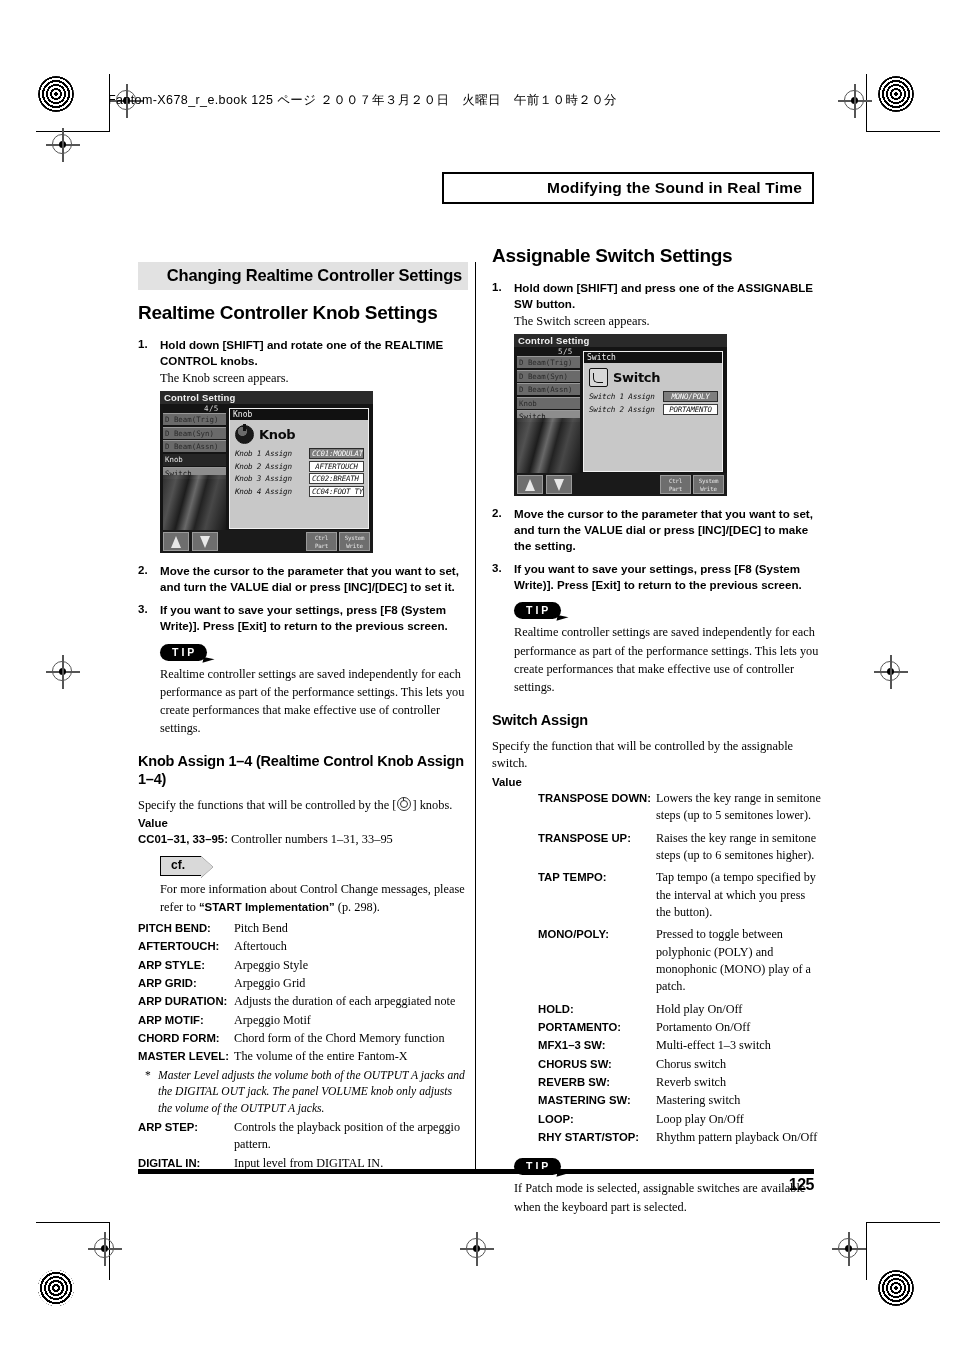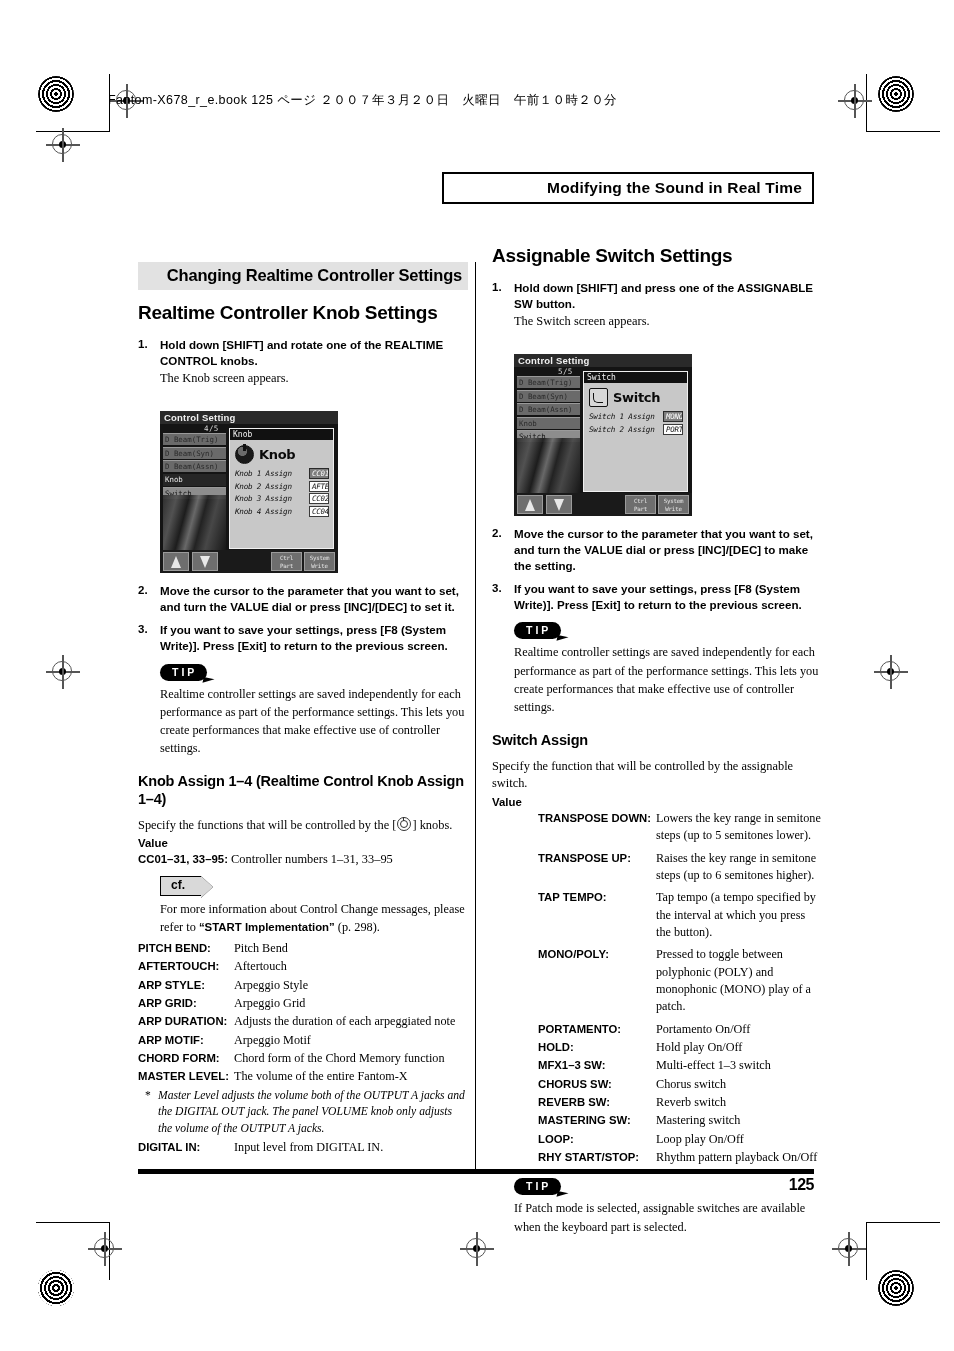--- a/index.html
+++ b/index.html
@@ -298,23 +298,23 @@
     position: absolute;
     left: 4.6px; top: -1px;
     width: 1.4px; height: 4px;
     background: #333;
   }
 
   
   .lcd {
     position: relative;
     background: #141414;
-    width: 178px;
+    width: 213px;
     height: 162px;
-    margin: 24px 0 10px 22px;
+    margin: 4px 0 10px 22px;
     font-family: "DejaVu Sans Mono", monospace;
     overflow: hidden;
     box-sizing: border-box;
     padding: 0;
   }
   .lcd-title {
     position: absolute;
     left: 0; top: 0;
     width: 100%;
     height: 13px;
@@ -705,20 +705,24 @@
       </div>
   </div>
 
   <div class="note-italic">
     <span class="star">*</span>
     <span>Master Level adjusts the volume both of the OUTPUT A jacks and the DIGITAL OUT jack. The panel VOLUME knob only adjusts the volume of the OUTPUT A jacks.</span>
   </div>
 
   <div class="deflist dl-left">
     <div class="defrow">
+        <div class="defterm">ARP STEP:</div>
+        <div class="defdesc">Controls the playback position of the arpeggio pattern.</div>
+      </div>
+    <div class="defrow">
         <div class="defterm">DIGITAL IN:</div>
         <div class="defdesc">Input level from DIGITAL IN.</div>
       </div>
   </div>
 
 </div>
 
 <div class="col col-right">
 
   <div class="h1">Assignable Switch Settings</div>
@@ -809,26 +813,26 @@
       </div>
     <div class="defrow" style="margin-bottom:5px;">
         <div class="defterm">TAP TEMPO:</div>
         <div class="defdesc">Tap tempo (a tempo specified by the interval at which you press the button).</div>
       </div>
     <div class="defrow" style="margin-bottom:5px;">
         <div class="defterm">MONO/POLY:</div>
         <div class="defdesc">Pressed to toggle between polyphonic (POLY) and monophonic (MONO) play of a patch.</div>
       </div>
     <div class="defrow">
+        <div class="defterm">HOLD:</div>
+        <div class="defdesc">Hold play On/Off</div>
+      </div>
+    <div class="defrow">
         <div class="defterm">PORTAMENTO:</div>
         <div class="defdesc">Portamento On/Off</div>
-      </div>
-    <div class="defrow">
-        <div class="defterm">HOLD:</div>
-        <div class="defdesc">Hold play On/Off</div>
       </div>
     <div class="defrow">
         <div class="defterm">MFX1–3 SW:</div>
         <div class="defdesc">Multi-effect 1–3 switch</div>
       </div>
     <div class="defrow">
         <div class="defterm">CHORUS SW:</div>
         <div class="defdesc">Chorus switch</div>
       </div>
     <div class="defrow">

